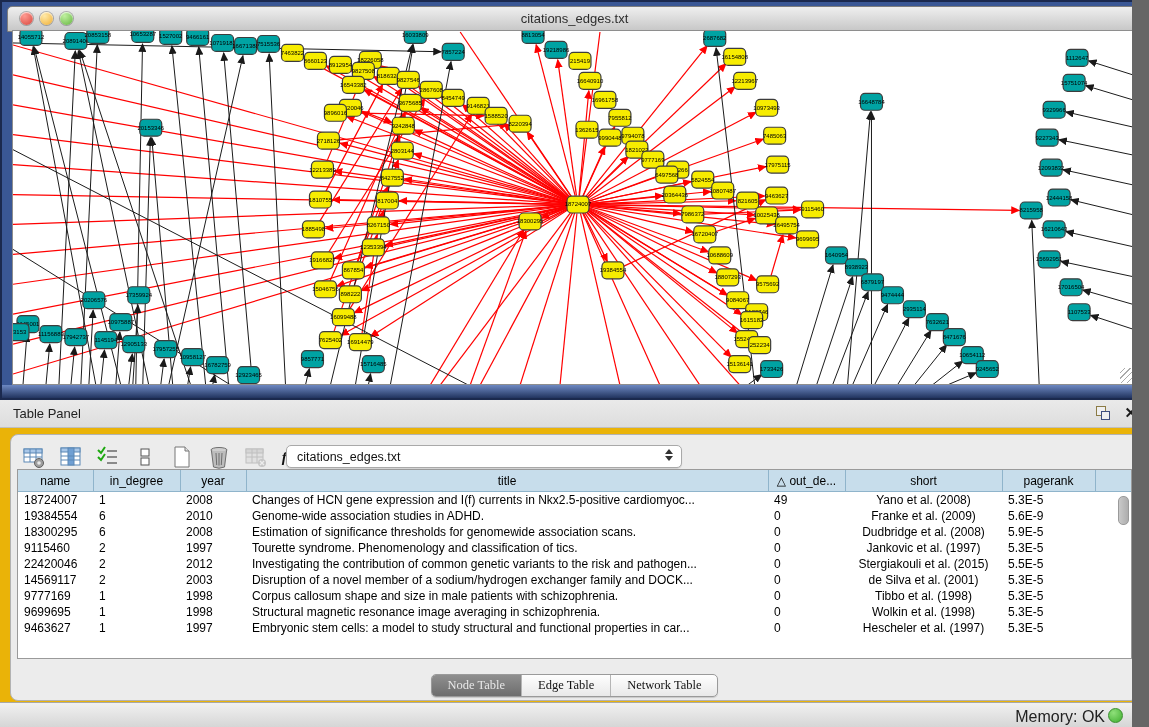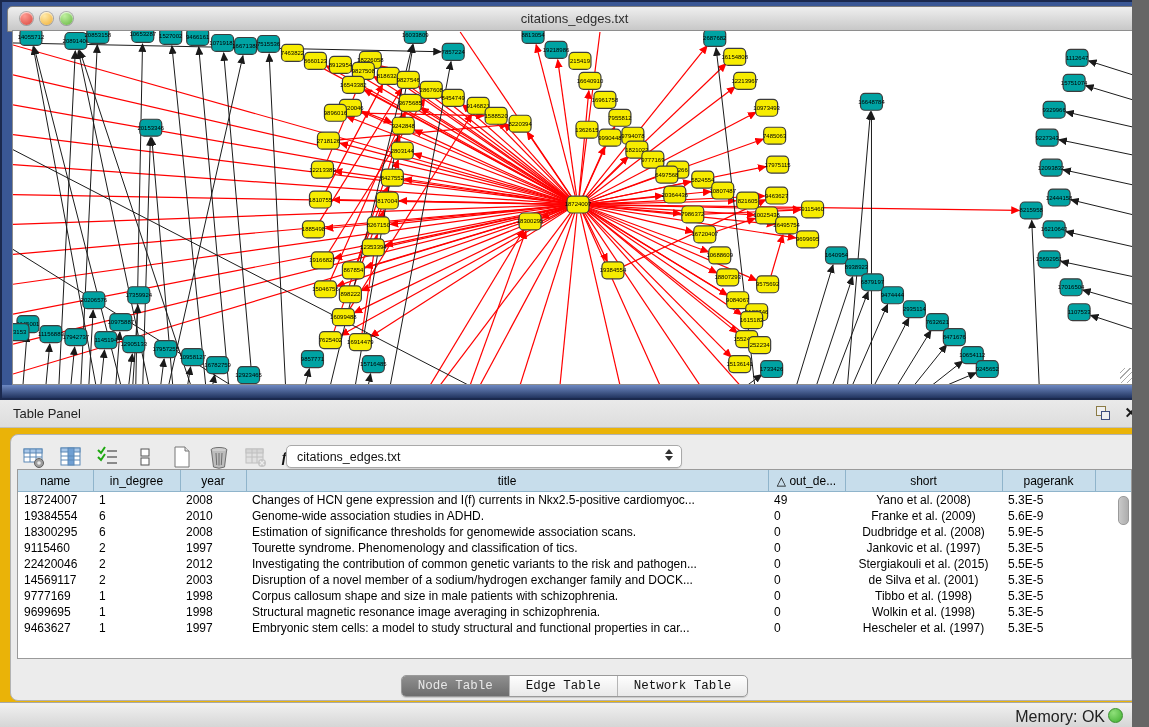--- a/index.html
+++ b/index.html
@@ -58,21 +58,21 @@
     font-weight:normal;font-size:12px;height:21px;padding:0 4px;overflow:hidden;white-space:nowrap;}
   table.grid th:last-child{border-right:none;}
   table.grid td{height:16px;padding:0 6px;overflow:hidden;white-space:nowrap;text-overflow:ellipsis;}
   table.grid td.center{text-align:center;}
   .vthumb{position:absolute;right:2px;top:26px;width:9px;height:27px;border-radius:5px;
     background:linear-gradient(90deg,#C9C9C9,#ADADAD);border:1px solid #9A9A9A;}
 
   .tp-tabs{position:absolute;left:0;right:0;bottom:3px;display:flex;justify-content:center;}
   .seg{display:flex;border:1px solid #9A9A9A;border-radius:5px;overflow:hidden;
     background:linear-gradient(#FEFEFE,#E9E9E9);box-shadow:0 1px 1px rgba(0,0,0,.15);}
-  .seg .tab{font-family:Liberation Mono, monospace;font-size:12.5px;color:#111;
+  .seg .tab{font-family:Liberation Serif, serif;font-size:12.5px;color:#111;
     padding:3px 16px;border:none;background:transparent;border-left:1px solid #B5B5B5;cursor:default;}
   .seg .tab:first-child{border-left:none;}
   .seg .tab.active{background:linear-gradient(#8F8F8F,#6D6D6D);color:#E8E8E8;}
 
   .status-bar{position:absolute;left:0;right:0;bottom:0;height:24px;
     background:linear-gradient(#F1F1F1,#D6D6D6);border-top:1px solid #A8A8A8;}
   .mem{position:absolute;right:44px;top:5px;font-size:16px;color:#222;}
   .mem-dot{position:absolute;right:26px;top:5px;width:13px;height:13px;border-radius:50%;
     background:radial-gradient(circle at 35% 30%,#8FE07A,#3FAE2F);border:1px solid #3A8F2E;}
   .sb-div{position:absolute;right:13px;top:0;bottom:0;width:1px;background:#ABABAB;}

